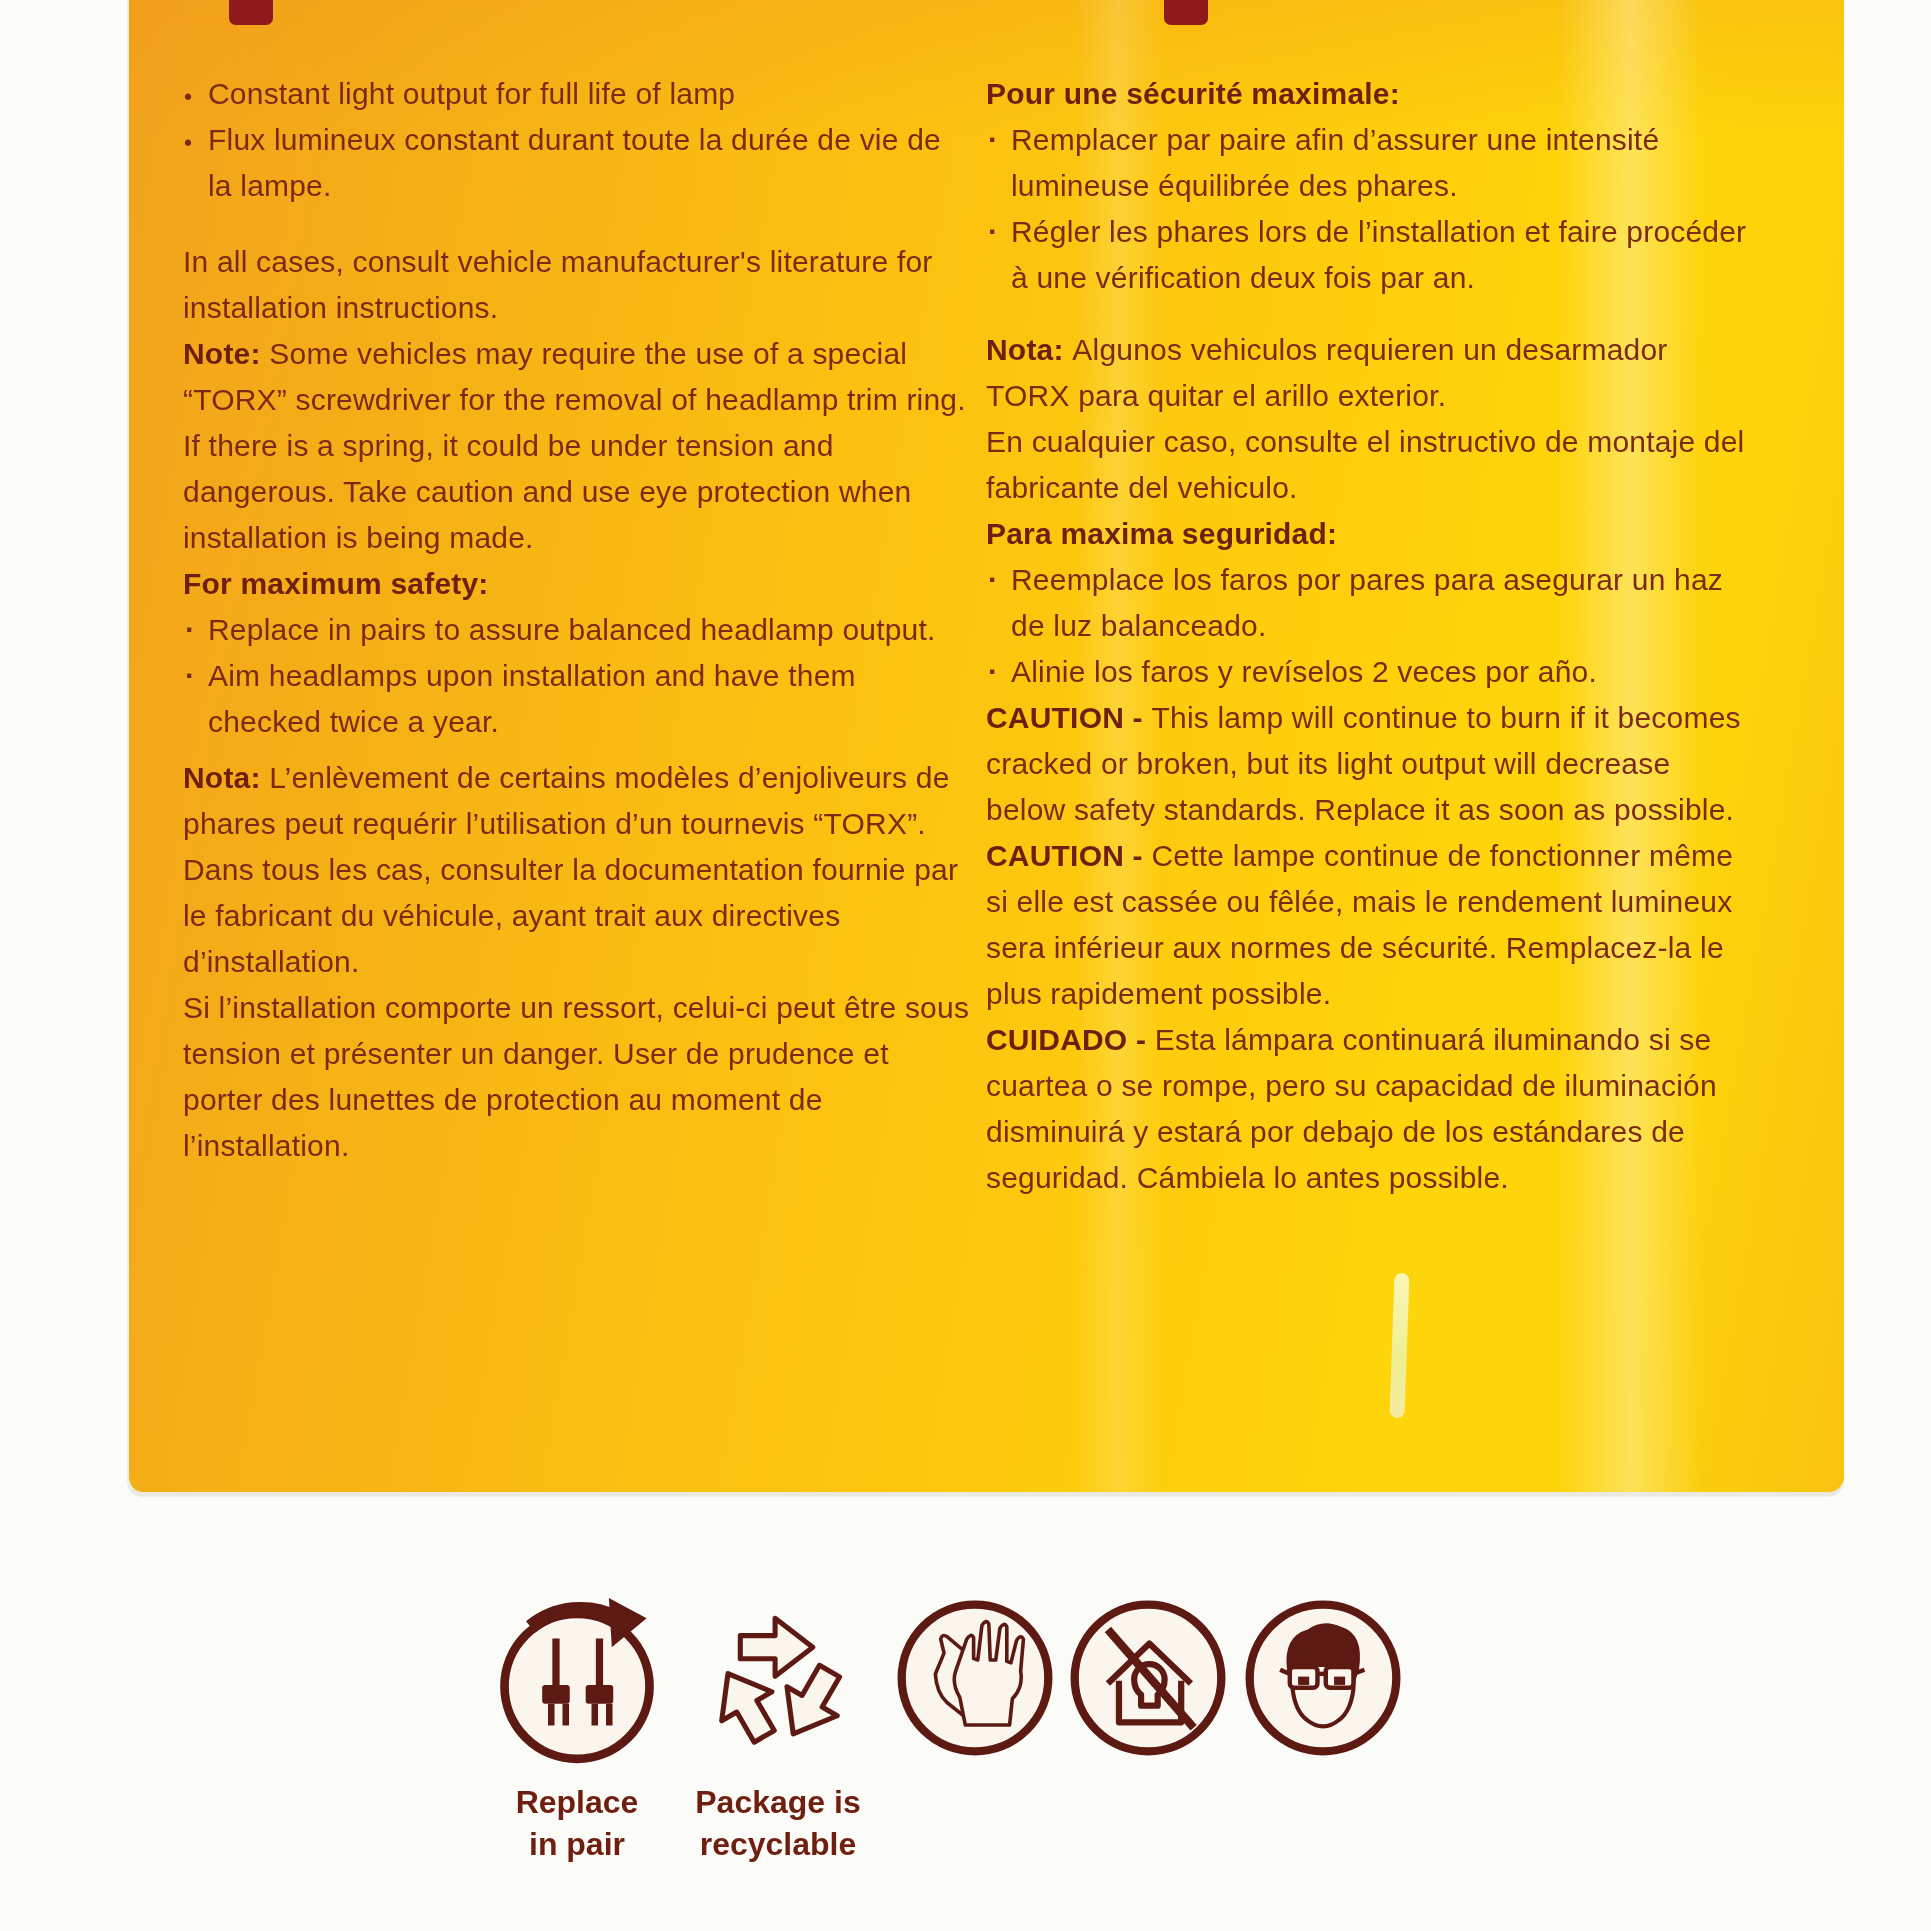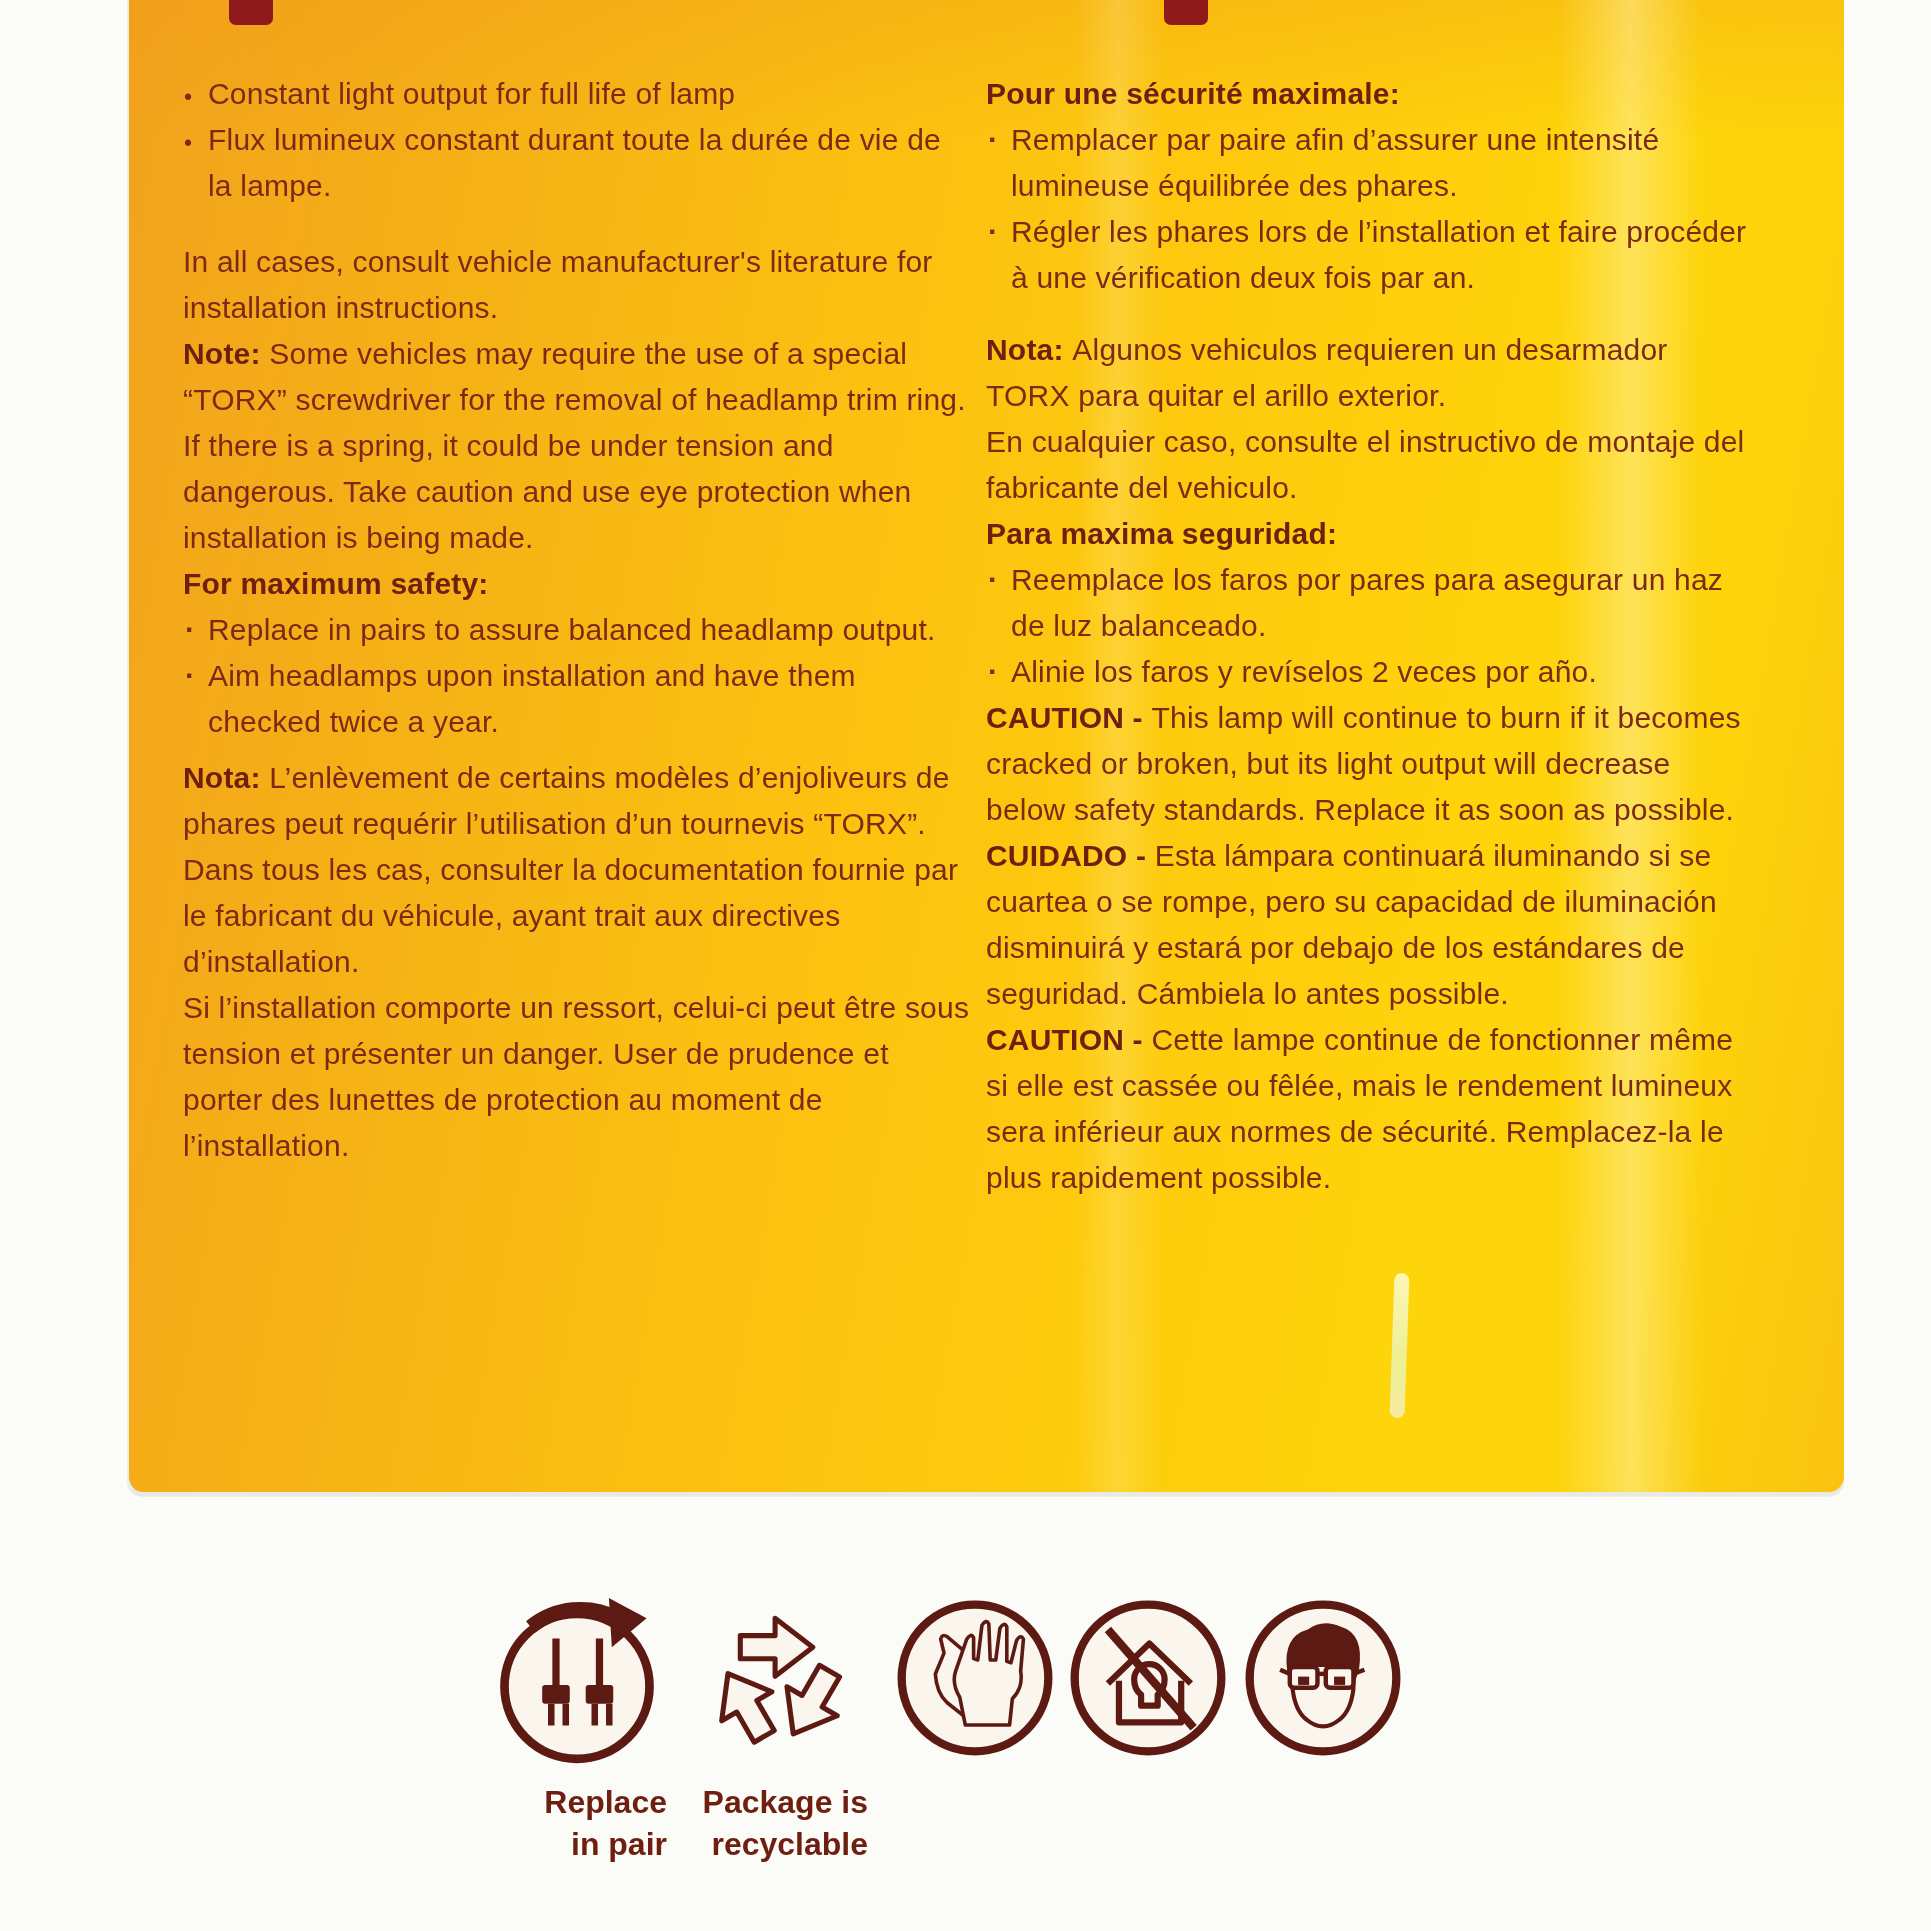--- a/index.html
+++ b/index.html
@@ -35,21 +35,21 @@
   .hd  { font-weight:700; color:#6f1f10; }
   .b { position:relative; padding-left:25px; }
   .b.dot::before { content:"•"; position:absolute; left:1px; top:2.9px; font-size:23px; }
   .b.mid::before { content:"·"; position:absolute; left:1.9px; top:0; font-weight:700; }
   .blk-note { margin-top:30px; }
   .blk-fr   { margin-top:9.7px; }
   .blk-es   { margin-top:26px; }
   .blk-ca   { }
 
   .icons-row { position:absolute; left:0; top:1595px; width:1715px; height:290px; }
-  .icon-block { position:absolute; width:180px; text-align:right; }
+  .icon-block { position:absolute; width:180px; text-align:center; }
   .icon-block svg { display:block; margin:0 auto; }
   .ib1 { left:358px; } .ib2 { left:559px; } .ib3 { left:756px; } .ib4 { left:929px; } .ib5 { left:1104px; }
   .icon-label { color:#6f1f10; font-size:32px; line-height:42px; font-weight:700; margin-top:11.6px; }
   .icon-label p { margin:0; }
 </style>
 </head>
 <body>
 
 <div class="package">
 
@@ -87,22 +87,22 @@
     <div class="blk-es">
       <p><span class="lbl">Nota:</span><span>Algunos vehiculos requieren un desarmador TORX para quitar el arillo exterior.</span></p>
       <p>En cualquier caso, consulte el instructivo de montaje del fabricante del vehiculo.</p>
       <p class="hd">Para maxima seguridad:</p>
       <p class="b mid">Reemplace los faros por pares para asegurar un haz de luz balanceado.</p>
       <p class="b mid">Alinie los faros y revíselos 2 veces por año.</p>
     </div>
 
     <div class="blk-ca">
       <p><span class="lbl">CAUTION -</span><span>This lamp will continue to burn if it becomes cracked or broken, but its light output will decrease below safety standards. Replace it as soon as possible.</span></p>
+      <p><span class="lbl">CAUTION -</span><span>Cette lampe continue de fonctionner même si elle est cassée ou fêlée, mais le rendement lumineux sera inférieur aux normes de sécurité. Remplacez-la le plus rapidement possible.</span></p>
       <p><span class="lbl">CUIDADO -</span><span>Esta lámpara continuará iluminando si se cuartea o se rompe, pero su capacidad de iluminación disminuirá y estará por debajo de los estándares de seguridad. Cámbiela lo antes possible.</span></p>
-      <p><span class="lbl">CAUTION -</span><span>Cette lampe continue de fonctionner même si elle est cassée ou fêlée, mais le rendement lumineux sera inférieur aux normes de sécurité. Remplacez-la le plus rapidement possible.</span></p>
     </div>
   </div>
 
   <div class="icons-row">
 
     <div class="icon-block ib1">
       <svg width="174" height="174" viewBox="0 0 120 120">
         <circle cx="60" cy="63" r="50" fill="#faf6ee" stroke="#5c1a12" stroke-width="6"></circle>
         <path d="M28 22 A55 55 0 0 1 88 16" fill="none" stroke="#5c1a12" stroke-width="10"></path>
         <polygon points="82,2 108,16 84,36" fill="#5c1a12"></polygon>

